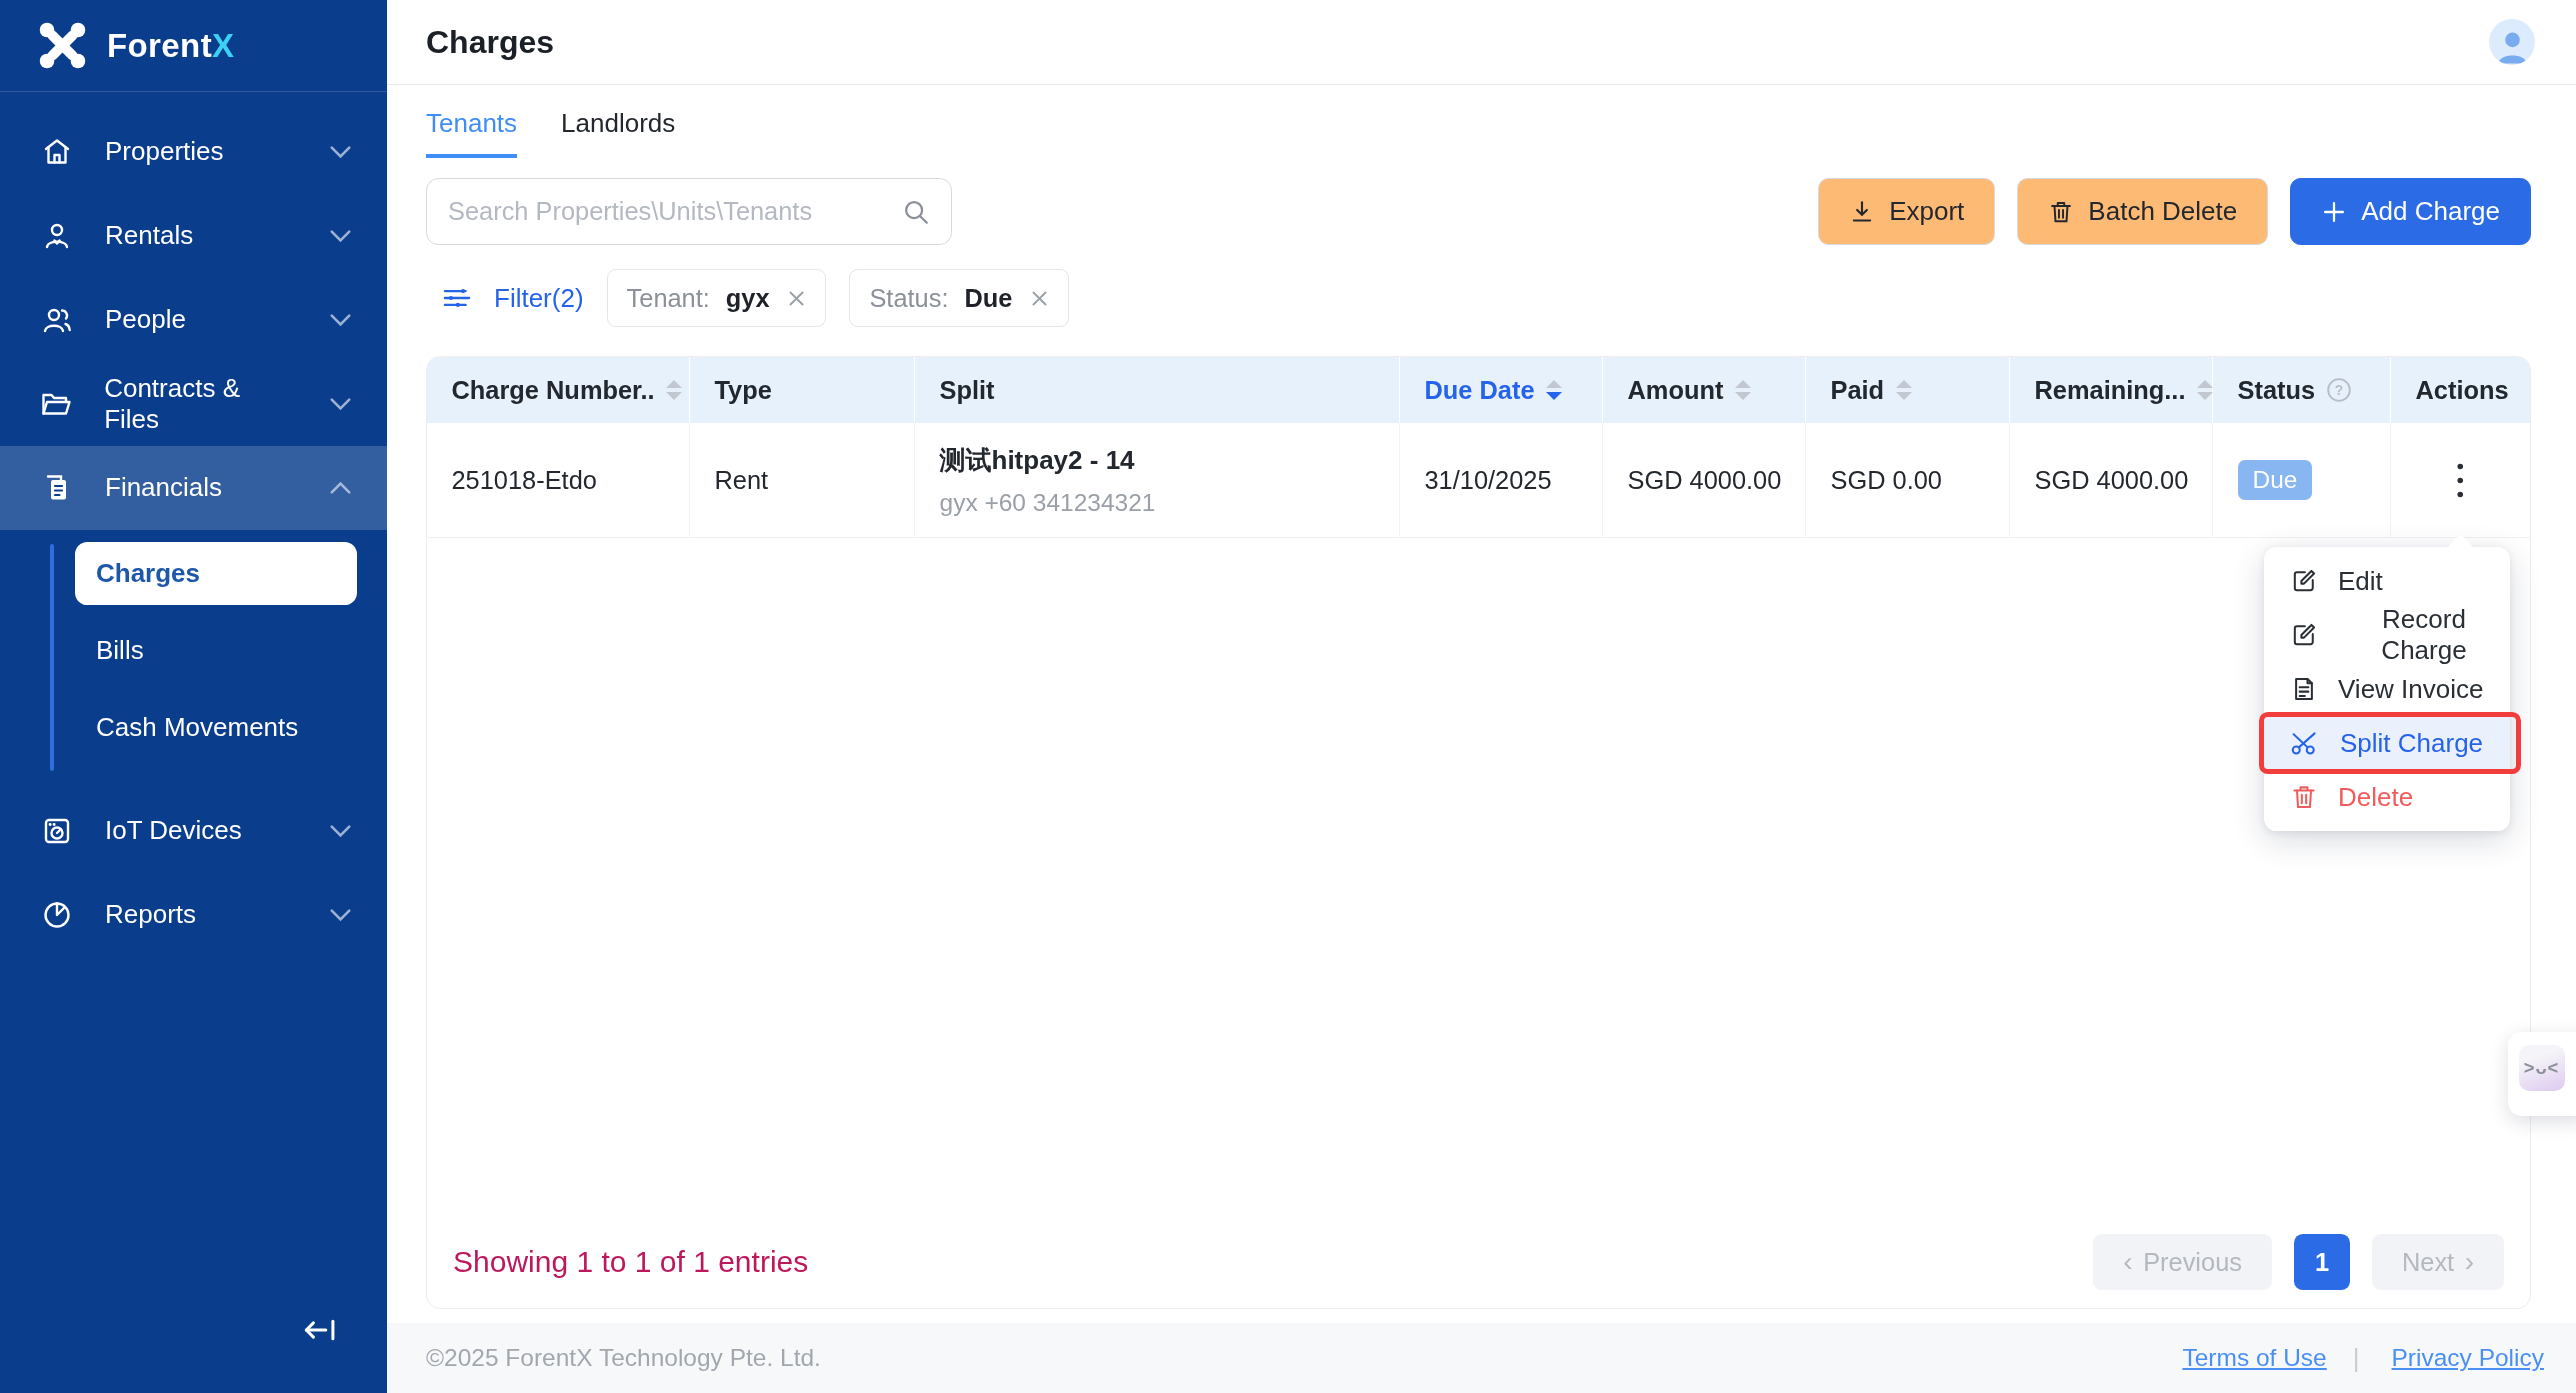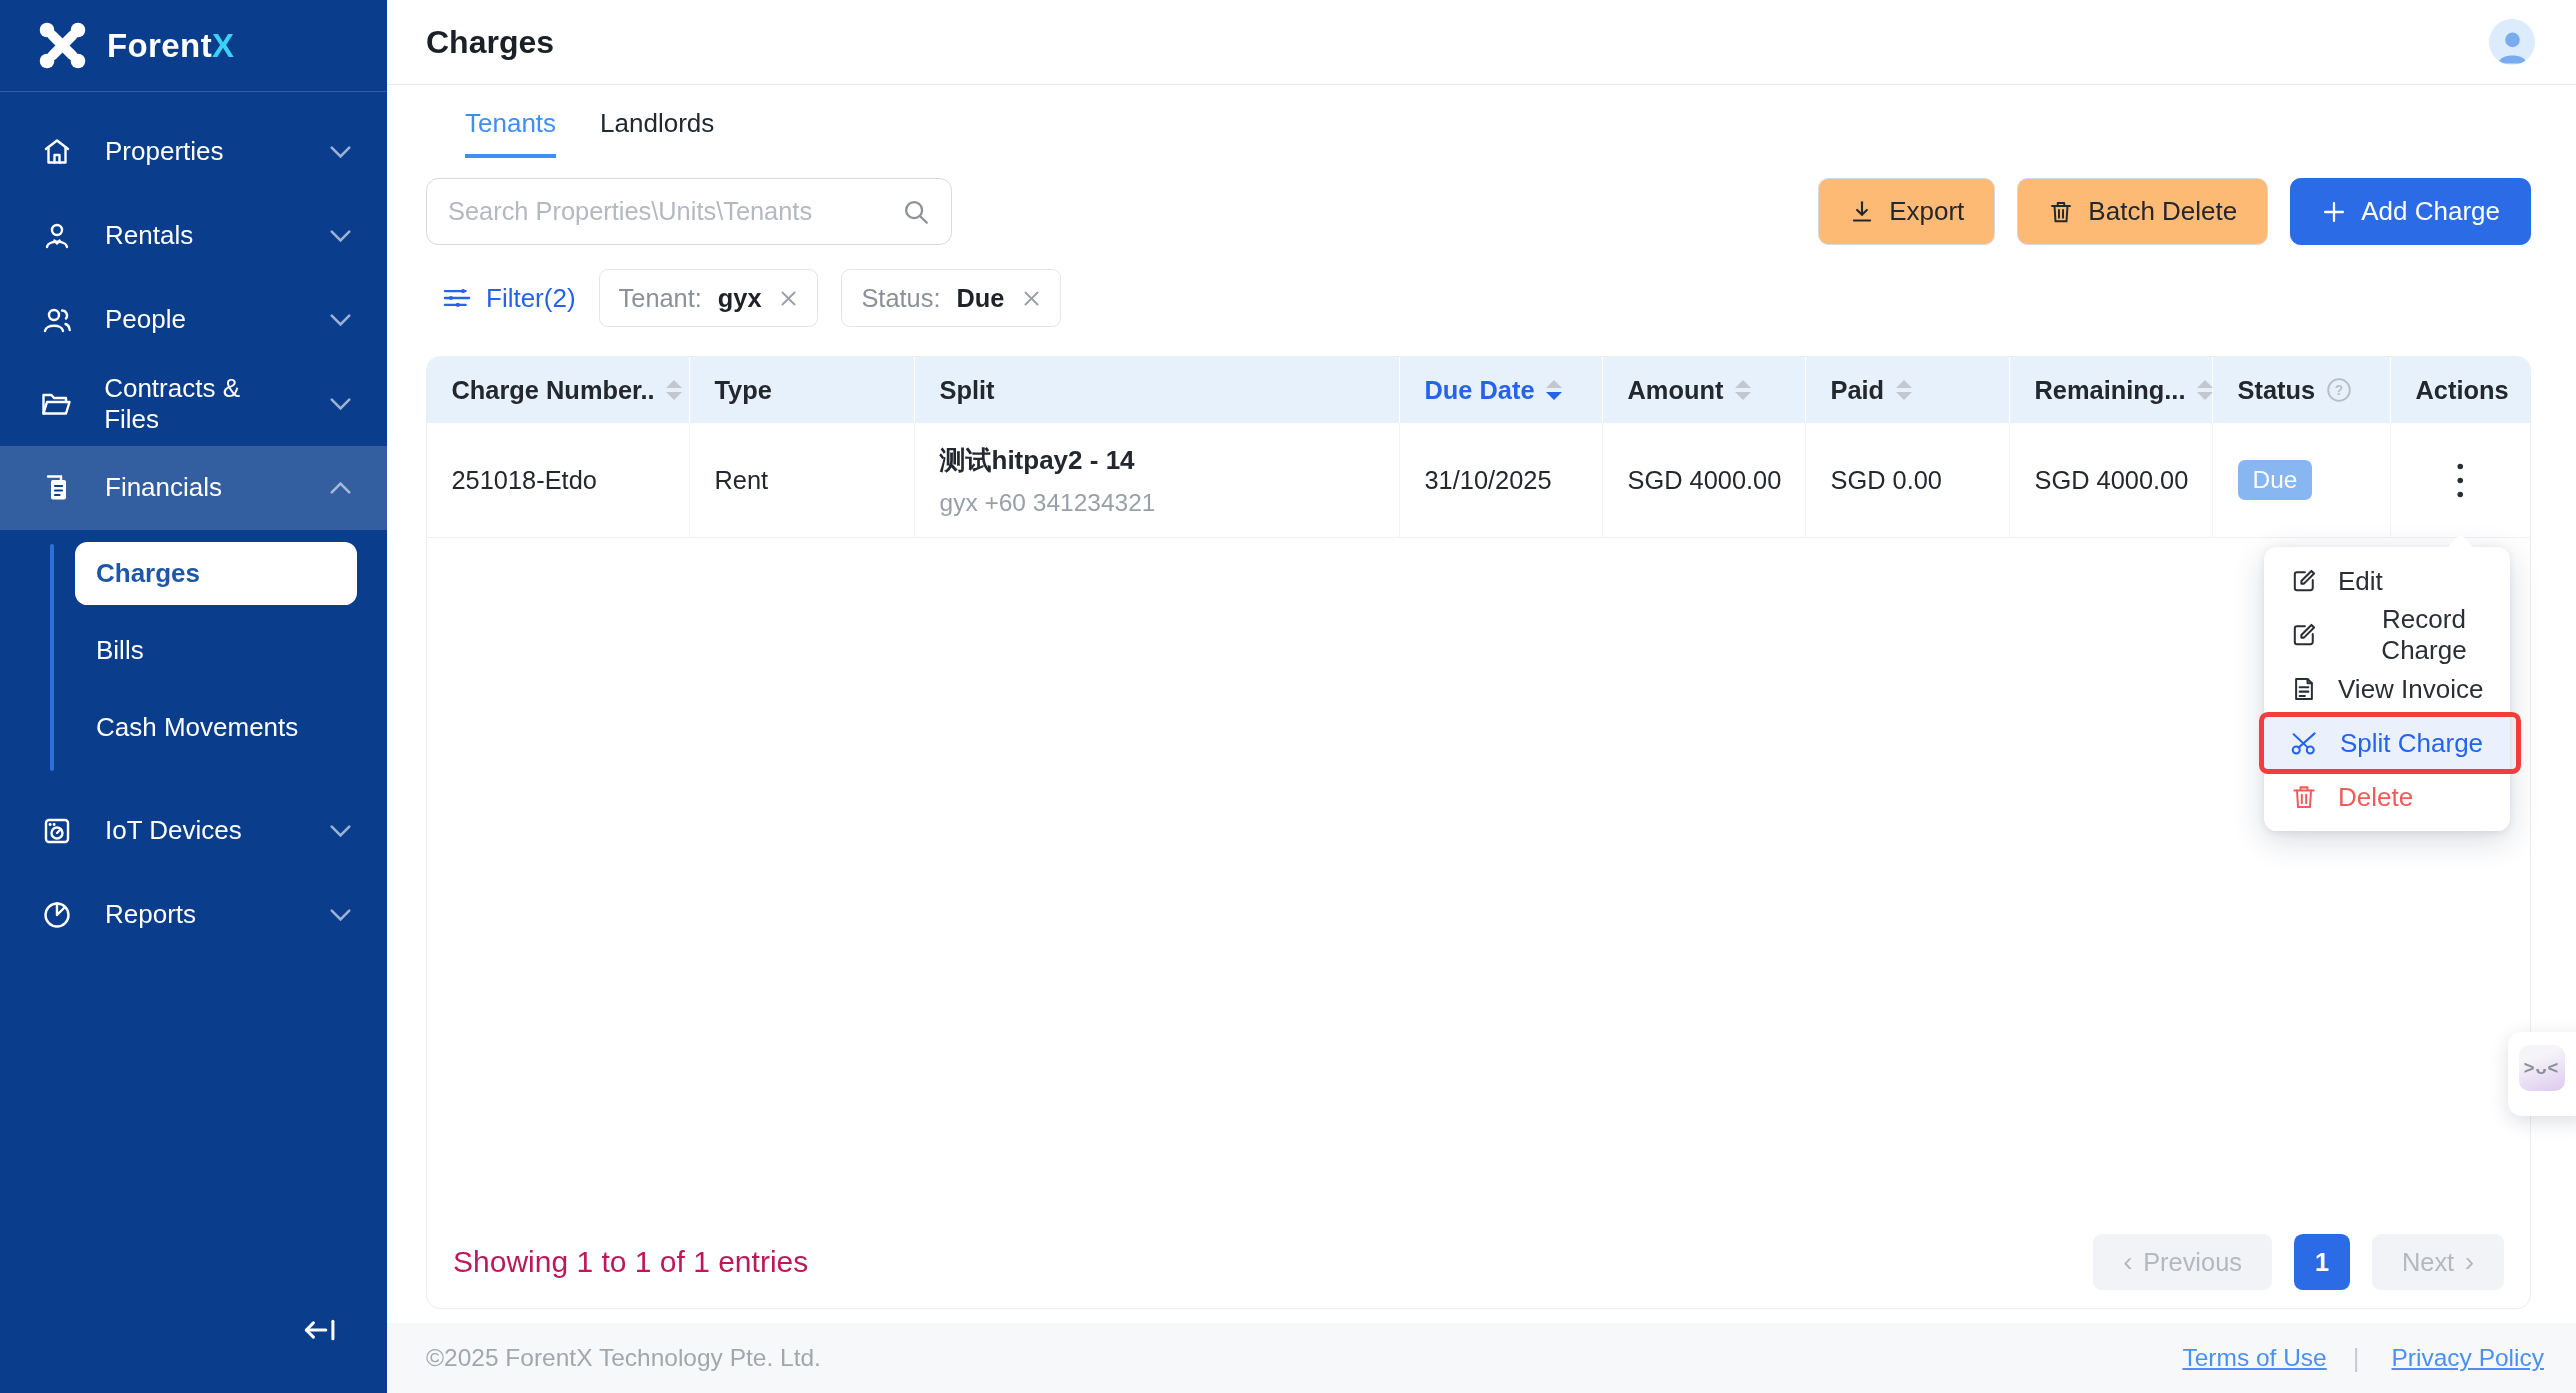--- a/index.html
+++ b/index.html
@@ -24,35 +24,35 @@
   .collapse-btn { position: absolute; left: 289px; bottom: 37px; width: 63px; height: 53px; display: flex; align-items: center; justify-content: center; cursor: pointer; }
 
   
   .main { flex: 1; display: flex; flex-direction: column; background: #fff; min-width: 0; }
   .topbar { height: 85px; flex: 0 0 85px; display: flex; align-items: center; padding: 0 41px 0 39px; border-bottom: 0.9px solid #e9eaec; }
   .page-title { font-size: 32px; font-weight: 700; color: #1b1f26; }
   .avatar { margin-left: auto; width: 46px; height: 46px; border-radius: 50%; background: #dcebfd; display: flex; align-items: flex-end; justify-content: center; overflow: hidden; cursor: pointer; }
 
   .content { flex: 1; display: flex; flex-direction: column; padding: 0 45px 0 39px; min-height: 0; }
 
-  .tabs { display: flex; gap: 44px; margin-top: 23px; margin-left: 39px; }
+  .tabs { display: flex; gap: 44px; margin-top: 23px; }
   .tab { font-size: 26px; padding-bottom: 15px; border-bottom: 4.4px solid transparent; cursor: pointer; color: #23272e; }
   .tab.active { color: #3f8df5; border-bottom-color: #3f8df5; font-weight: 500; }
 
   .toolbar { display: flex; align-items: center; margin-top: 20px; }
   .search-box { position: relative; width: 526px; }
   .search-box input { width: 526px; height: 67px; border: 1.8px solid #d6d9de; border-radius: 12.3px; font-size: 25.4px; padding: 0 70px 0 21px; color: #23272e; outline: none; font-family: inherit; background: #fff; }
   .search-box input::placeholder { color: #b4b8c0; }
   .search-box .mag { position: absolute; right: 21px; top: 19px; }
   .btn-group { margin-left: auto; display: flex; gap: 22px; }
   .btn { height: 67px; display: inline-flex; align-items: center; justify-content: center; gap: 14px; border: 1.8px solid #d6d9de; background: #fdba74; border-radius: 10.5px; font-size: 26px; color: #23272e; cursor: pointer; padding: 0 30px; font-family: inherit; }
   .btn.primary { background: #2b6ce6; border-color: #2b6ce6; color: #fff; }
 
   .filter-row { display: flex; align-items: center; gap: 23px; margin-top: 24px; height: 58px; }
-  .filter-trigger { display: inline-flex; align-items: center; gap: 14px; color: #2563eb; font-size: 26px; cursor: pointer; padding-left: 16px; }
+  .filter-trigger { display: inline-flex; align-items: center; gap: 22px; color: #2563eb; font-size: 26px; cursor: pointer; padding-left: 16px; }
   .chip { height: 58px; display: inline-flex; align-items: center; gap: 16px; border: 1.8px solid #e3e5e9; border-radius: 8.8px; background: #fff; padding: 0 19px; font-size: 25.4px; cursor: default; }
   .chip .chip-name { color: #8b9099; }
   .chip .chip-value { color: #1f2329; font-weight: 600; }
   .chip .chip-close { display: inline-flex; cursor: pointer; margin-left: 1.8px; }
 
   
   .table-card { margin-top: 29px; margin-bottom: 14px; flex: 1; border: 1.8px solid #ebedf0; border-radius: 14px; display: flex; flex-direction: column; overflow: hidden; background: #fff; min-height: 0; }
   .t-header { display: flex; background: #e7f1fc; height: 66px; flex: 0 0 66px; align-items: center; }
   .t-hcell { height: 100%; display: flex; align-items: center; padding-left: 24.5px; font-size: 25.4px; font-weight: 600; color: #23272e; border-right: 1.8px solid #ffffff; }
   .t-hcell:last-child { border-right: none; }

